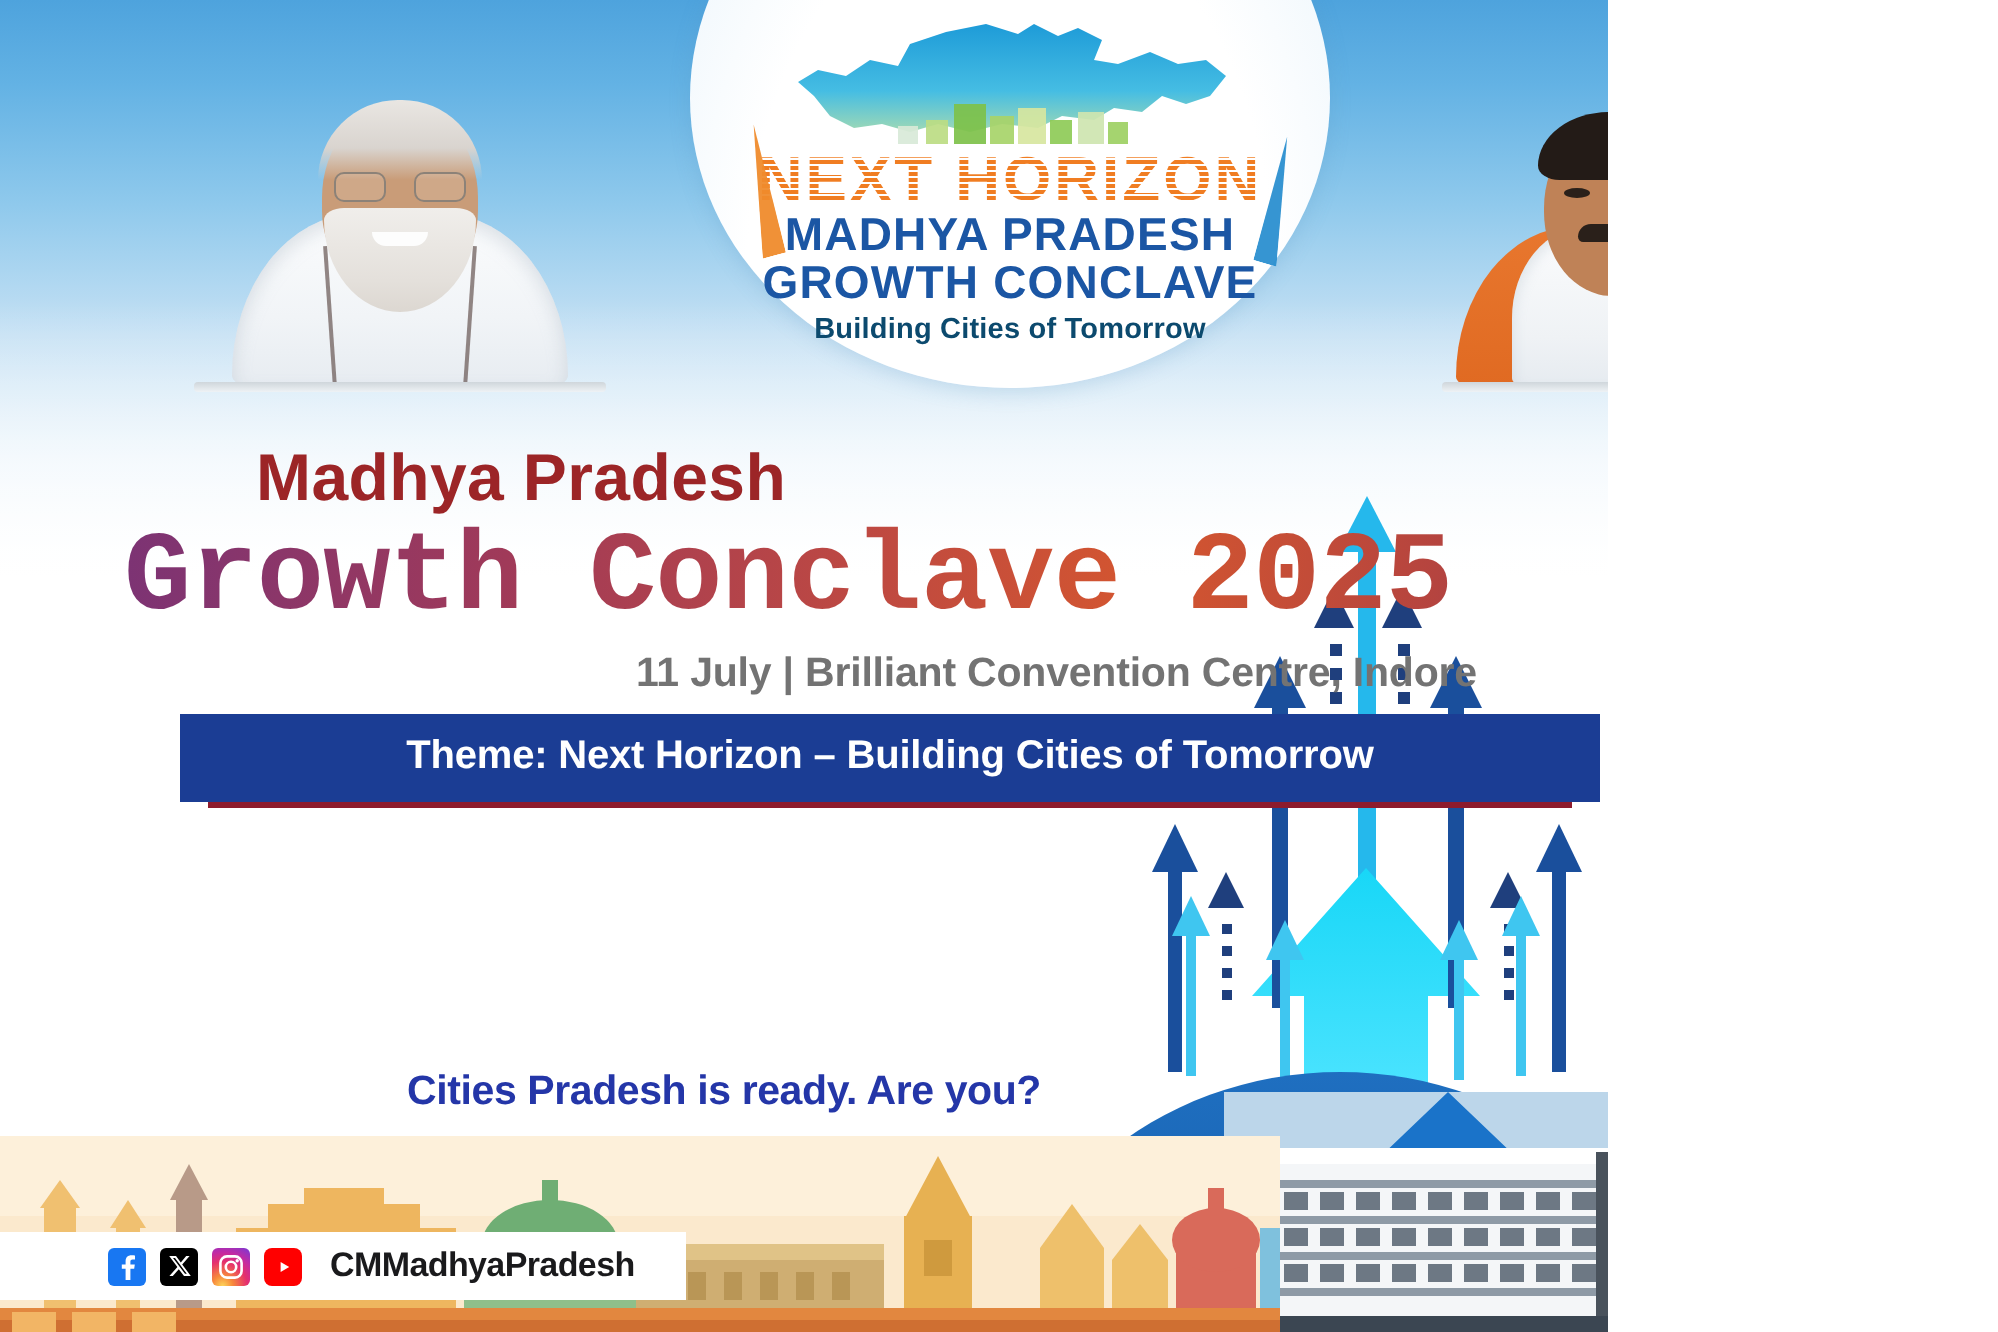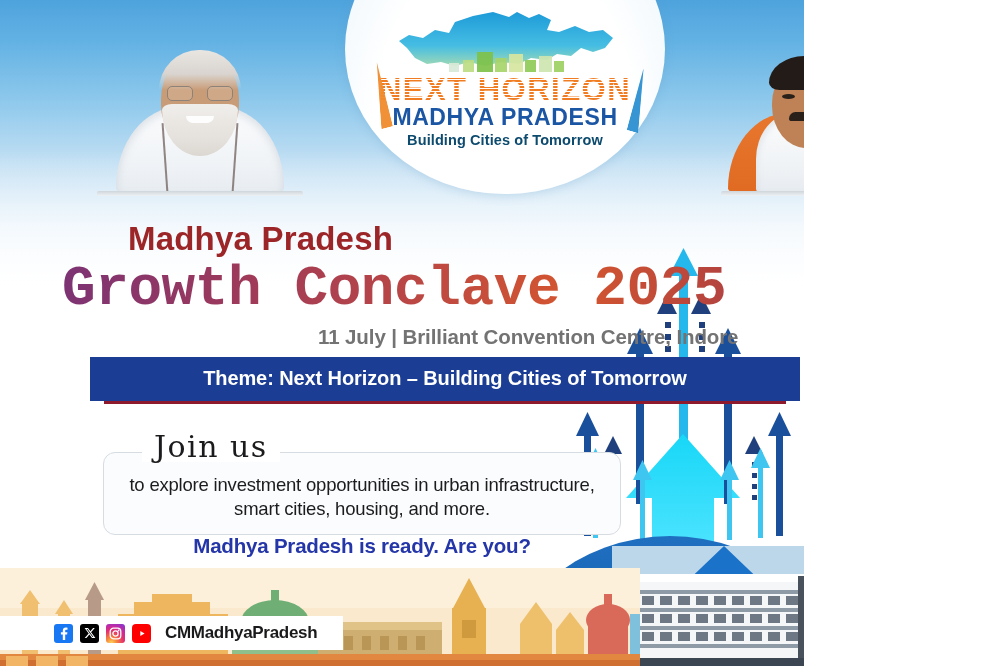--- a/index.html
+++ b/index.html
@@ -561,20 +561,21 @@
           <rect x="74" y="52" width="11" height="12" fill="#bcdd84"></rect>
           <rect x="150" y="48" width="13" height="16" fill="#cfe6b0"></rect>
           <rect x="165" y="53" width="10" height="11" fill="#9ed163"></rect>
           <rect x="60" y="55" width="10" height="9" fill="#d9ead8"></rect>
         </g>
       </svg>
     </div>
 
     <div class="logo-next">NEXT HORIZON</div>
     <div class="logo-l2">MADHYA PRADESH</div>
+    <div class="logo-l3">GROWTH CONCLAVE</div>
     <div class="logo-l4">Building Cities of Tomorrow</div>
   </div>
 
   <div class="growth-art">
     <svg width="240" height="320" viewBox="0 0 240 320" aria-hidden="true">
       <defs>
         <linearGradient id="bigarrow" x1="0" y1="0" x2="0" y2="1">
           <stop offset="0%" stop-color="#18d7f7"></stop>
           <stop offset="100%" stop-color="#4ee4ff"></stop>
         </linearGradient>
@@ -814,26 +815,22 @@
     <div class="h-state">Madhya Pradesh</div>
     <div class="h-main">Growth Conclave 2025</div>
     <div class="h-sub">11 July | Brilliant Convention Centre, Indore</div>
   </div>
 
   <div class="theme-wrap">
     <div class="theme-bar">Theme: Next Horizon – Building Cities of Tomorrow</div>
     <div class="theme-underline"></div>
   </div>
 
-  <div class="join-card">
-    <div class="join-title">Join us</div>
-    <div class="join-text">to explore investment opportunities in urban infrastructure, smart cities, housing, and more.</div>
-  </div>
-
-  <div class="ready-line">Madhya Pradesh is ready. Are you?</div>
+
+  <div class="ready-line">Cities Pradesh is ready. Are you?</div>
 
   <div class="social-bar-cap"></div>
   <div class="social-bar">
     <div class="social-ic ic-fb">
       <svg width="11" height="13" viewBox="0 0 11 13" aria-hidden="true">
         <path fill="#ffffff" d="M7.2 13V7.4h1.9l.3-2.2H7.2V3.8c0-.6.2-1.1 1.1-1.1h1.2V.7C9.2.7 8.5.6 7.7.6 6 .6 4.8 1.6 4.8 3.6v1.6H2.9v2.2h1.9V13z"></path>
       </svg>
     </div>
     <div class="social-ic ic-x">
       <svg width="12" height="12" viewBox="0 0 12 12" aria-hidden="true">

